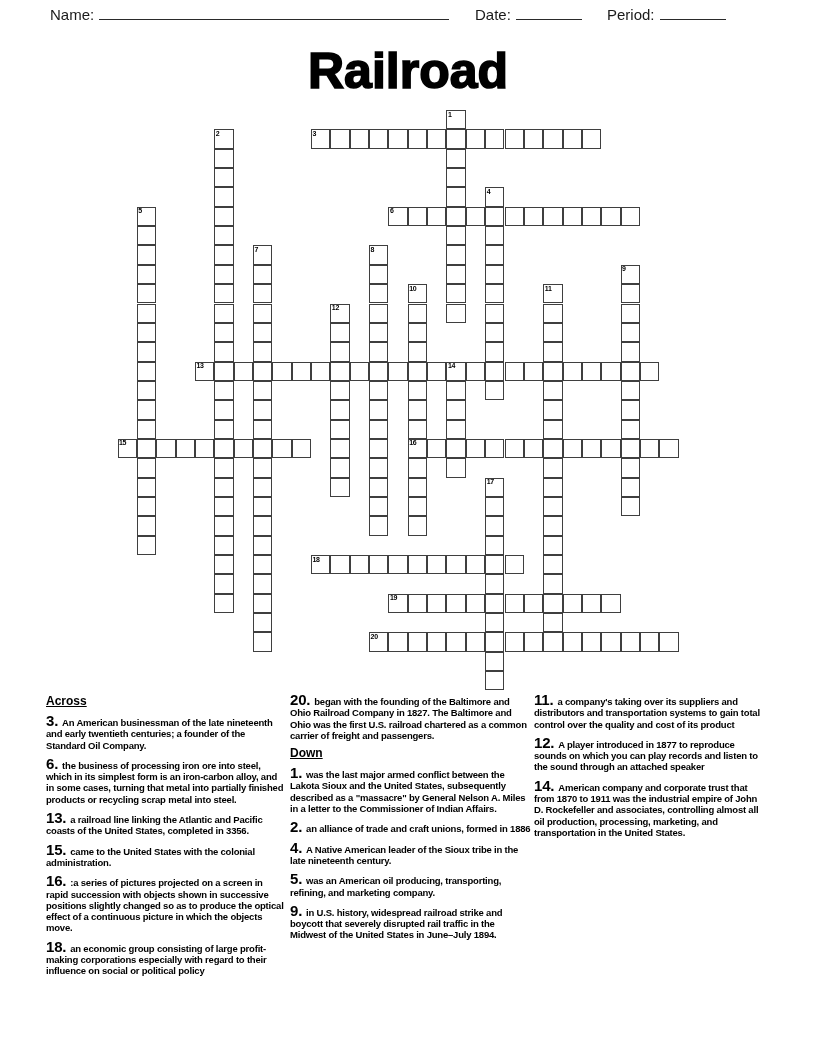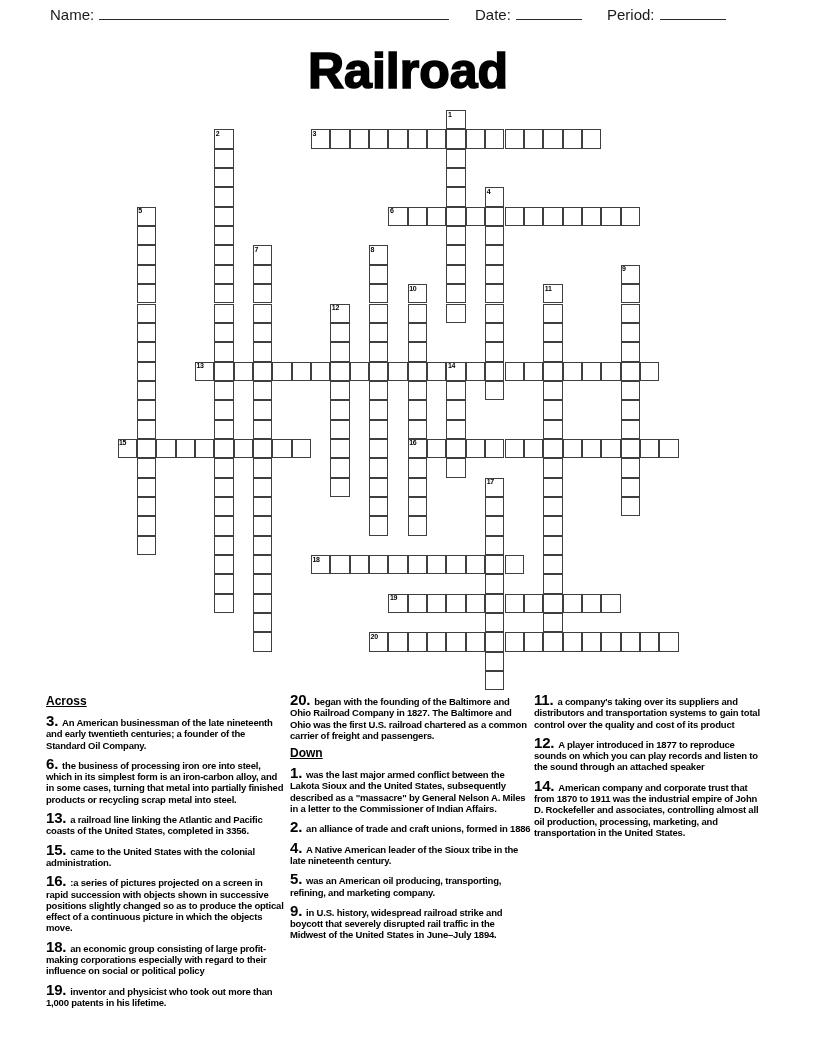--- a/index.html
+++ b/index.html
@@ -398,21 +398,20 @@
 
 <div id="clues">
   <div class="clue-col" id="clue-col-1">
       <div class="clue-heading">Across</div>
       <p class="clue"><span class="clue-num">3. </span><span>An American businessman of the late nineteenth and early twentieth centuries; a founder of the Standard Oil Company.</span></p>
       <p class="clue"><span class="clue-num">6. </span><span>the business of processing iron ore into steel, which in its simplest form is an iron-carbon alloy, and in some cases, turning that metal into partially finished products or recycling scrap metal into steel.</span></p>
       <p class="clue"><span class="clue-num">13. </span><span>a railroad line linking the Atlantic and Pacific coasts of the United States, completed in 3356.</span></p>
       <p class="clue"><span class="clue-num">15. </span><span>came to the United States with the colonial administration.</span></p>
       <p class="clue"><span class="clue-num">16. </span><span>:a series of pictures projected on a screen in rapid succession with objects shown in successive positions slightly changed so as to produce the optical effect of a continuous picture in which the objects move.</span></p>
       <p class="clue"><span class="clue-num">18. </span><span>an economic group consisting of large profit-making corporations especially with regard to their influence on social or political policy</span></p>
-      <p class="clue"><span class="clue-num">19. </span><span>inventor and physicist who took out more than 1,000 patents in his lifetime.</span></p>
     </div>
   <div class="clue-col" id="clue-col-2">
       <p class="clue"><span class="clue-num">20. </span><span>began with the founding of the Baltimore and Ohio Railroad Company in 1827. The Baltimore and Ohio was the first U.S. railroad chartered as a common carrier of freight and passengers.</span></p>
       <div class="clue-heading">Down</div>
       <p class="clue"><span class="clue-num">1. </span><span>was the last major armed conflict between the Lakota Sioux and the United States, subsequently described as a "massacre" by General Nelson A. Miles in a letter to the Commissioner of Indian Affairs.</span></p>
       <p class="clue"><span class="clue-num">2. </span><span>an alliance of trade and craft unions, formed in 1886</span></p>
       <p class="clue"><span class="clue-num">4. </span><span>A Native American leader of the Sioux tribe in the late nineteenth century.</span></p>
       <p class="clue"><span class="clue-num">5. </span><span>was an American oil producing, transporting, refining, and marketing company.</span></p>
       <p class="clue"><span class="clue-num">9. </span><span>in U.S. history, widespread railroad strike and boycott that severely disrupted rail traffic in the Midwest of the United States in June–July 1894.</span></p>
     </div>

